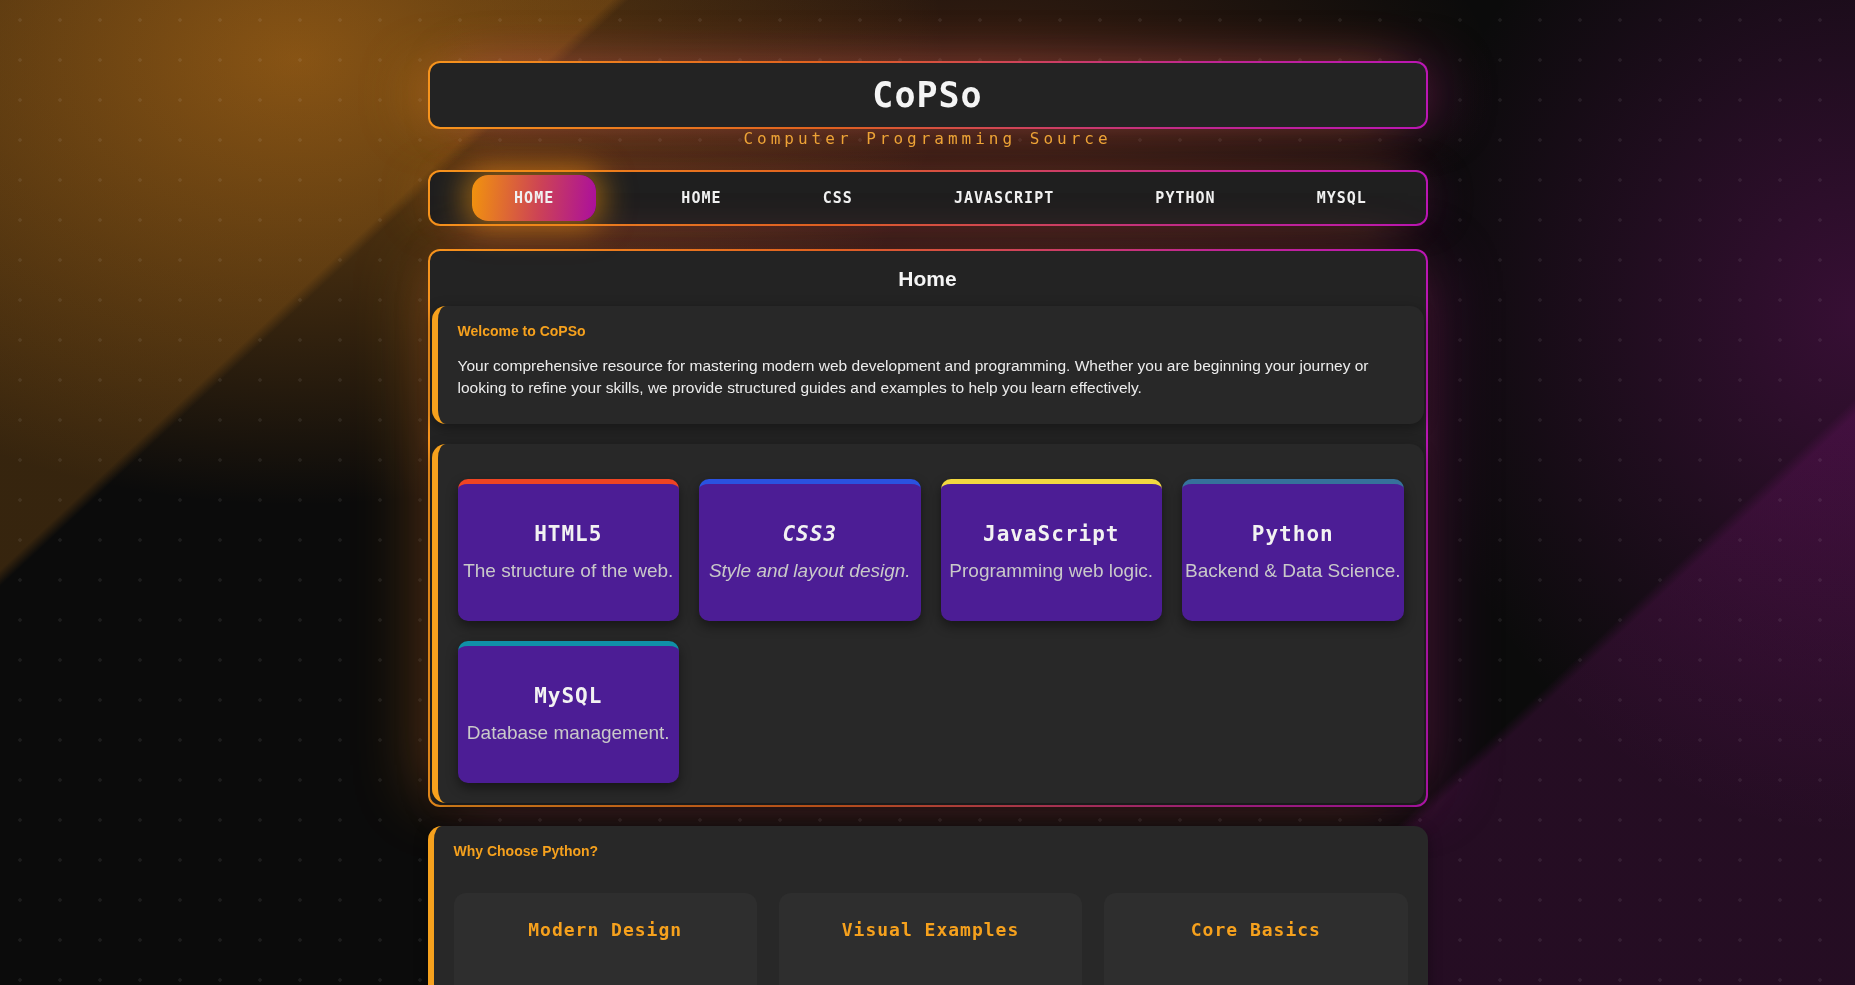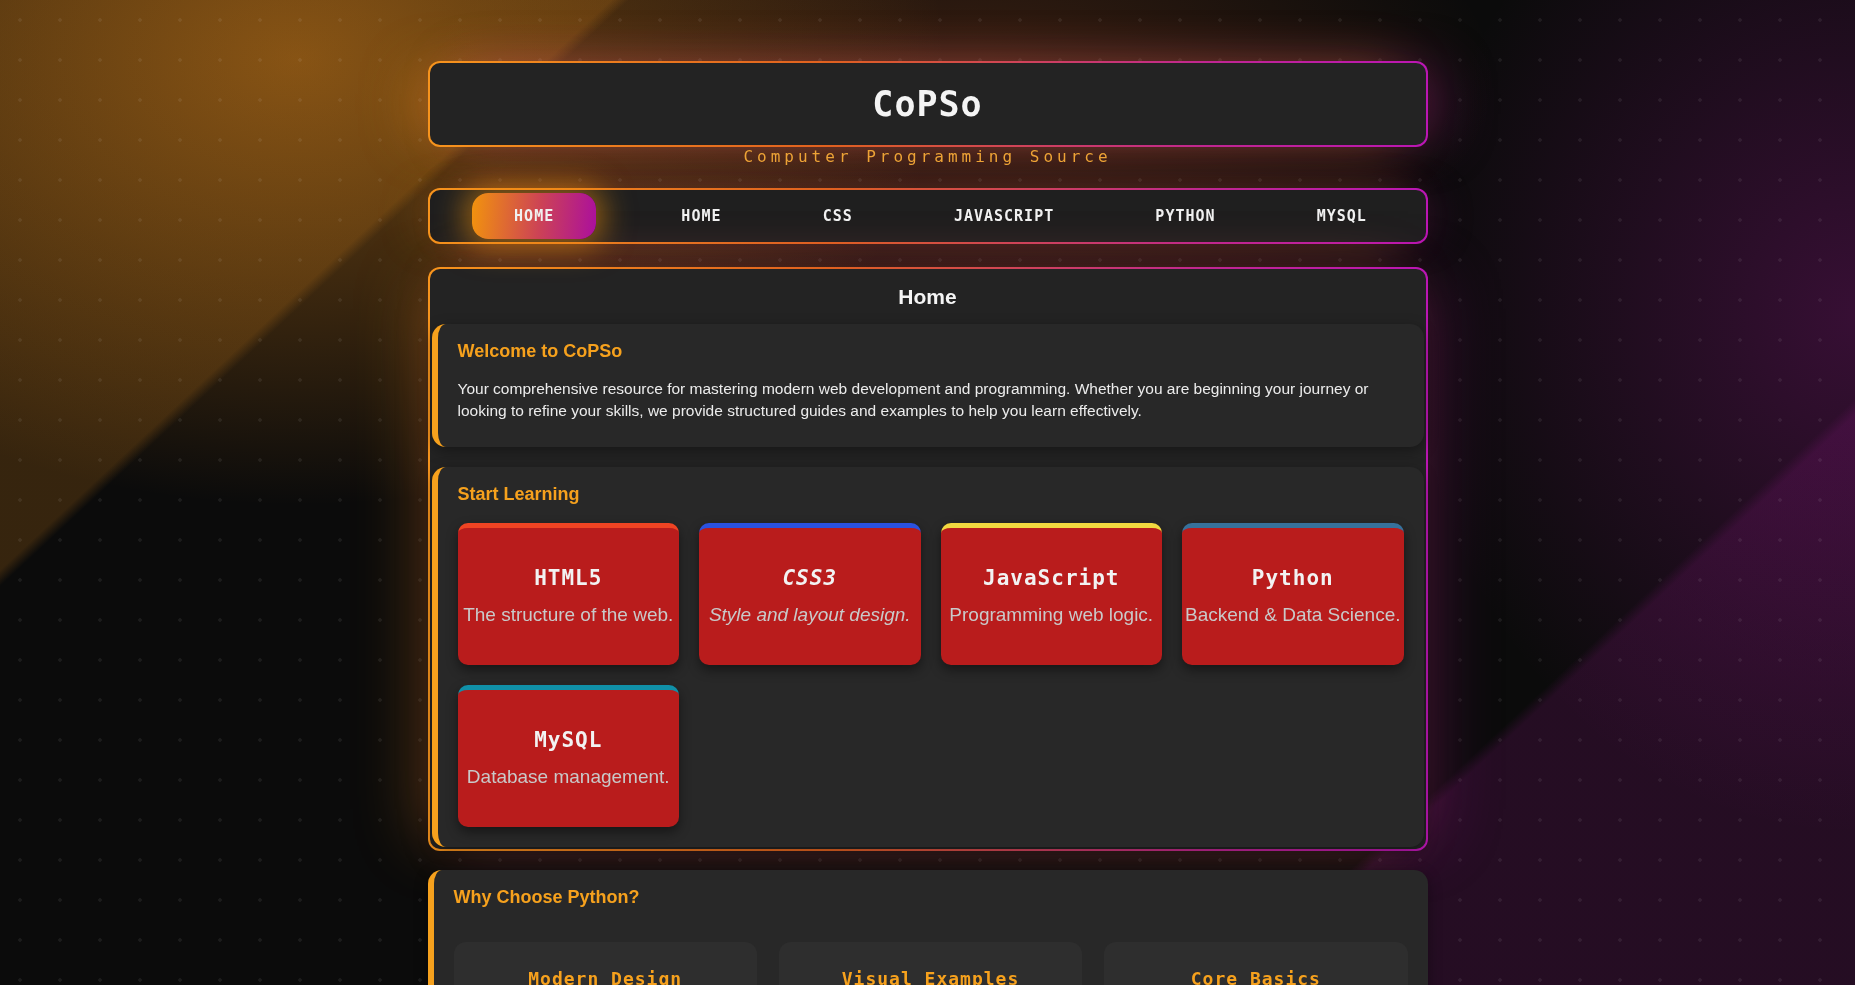--- a/index.html
+++ b/index.html
@@ -23,21 +23,21 @@
   .gborder {
     border: 2px solid transparent;
     border-radius: 12px;
     background:
       linear-gradient(var(--cardbg, #232323), var(--cardbg, #232323)) padding-box,
       linear-gradient(90deg, #f7941d 0%, #e0611f 40%, #c02692 78%, #bb16b4 100%) border-box;
   }
 
   .header-card {
     --cardbg: #232323;
-    height: 86px; display: flex; align-items: center; justify-content: center;
+    height: 68px; display: flex; align-items: center; justify-content: center;
     box-shadow: -22px 0 55px -10px rgba(247,148,29,0.40), 22px 0 55px -10px rgba(178,24,168,0.35);
   }
   .site-title {
     margin: 0; font-family: "DejaVu Sans Mono", monospace; font-weight: bold;
     font-size: 35px; color: #f4f4f4; letter-spacing: 1px;
   }
   .subtitle {
     text-align: center;
     font-family: "DejaVu Sans Mono", monospace; font-size: 16px;
     letter-spacing: 4px; color: #eda336;
@@ -64,27 +64,27 @@
     --cardbg: #232323;
     margin-top: 23px; padding: 12px 2px 2px;
     box-shadow: -22px 0 60px -12px rgba(247,148,29,0.28), 22px 0 60px -12px rgba(178,24,168,0.26);
   }
   .panel-title { margin: 4px 0 15px; text-align: center; font-size: 21px; font-weight: bold; color: #f5f5f5; }
 
   .section {
     background: #282828; border-left: 6px solid #f6a11d; border-radius: 14px;
     padding: 17px 20px 20px; box-shadow: 0 4px 14px rgba(0,0,0,0.35);
   }
-  .section h3 { margin: 0; font-size: 18px; font-weight: bold; color: #f6a11d; }
+  .section h3 { margin: 0; font-size: 14px; font-weight: bold; color: #f6a11d; }
   .welcome { margin-bottom: 20px; }
   .welcome p { margin: 16px 0 4px; font-size: 15.5px; line-height: 1.45; color: #ececec; max-width: 950px; }
 
   .grid4 { margin-top: 18px; display: grid; grid-template-columns: repeat(4, 1fr); gap: 20px; }
   .course-card {
-    background: #b91c1c; border-top: 5px solid #fdba74; border-radius: 10px; height: 142px;
+    background: #4c1d95; border-top: 5px solid #fdba74; border-radius: 10px; height: 142px;
     display: flex; flex-direction: column; align-items: center; justify-content: center; gap: 14px;
     box-shadow: 0 5px 12px rgba(0,0,0,0.45); cursor: pointer;
   }
   .course-title { font-family: "DejaVu Sans Mono", monospace; font-weight: bold; font-size: 21px; color: #f2f2f2; letter-spacing: 1px; }
   .course-desc { font-size: 19px; color: #c9c9c9; }
 
   .why { margin-top: 19px; }
   .grid3 { margin-top: 34px; display: grid; grid-template-columns: repeat(3, 1fr); gap: 22px; }
   .why-card { background: #2e2e2e; border-radius: 12px; height: 170px; text-align: center; padding-top: 26px; }
   .why-title { font-family: "DejaVu Sans Mono", monospace; font-weight: bold; font-size: 18px; color: #f6a11d; letter-spacing: 1px; }
@@ -111,21 +111,20 @@
 
   <main class="gborder main-card">
     <h2 class="panel-title">Home</h2>
 
     <section class="section welcome">
       <h3>Welcome to CoPSo</h3>
       <p>Your comprehensive resource for mastering modern web development and programming. Whether you are beginning your journey or looking to refine your skills, we provide structured guides and examples to help you learn effectively.</p>
     </section>
 
     <section class="section learning">
-      <h3>Start Learning</h3>
       <div class="grid4">
         <div class="course-card" style="border-top-color: rgb(239, 68, 35);">
           <div class="course-title">HTML5</div>
           <div class="course-desc">The structure of the web.</div>
         </div>
         <div class="course-card" style="border-top-color: rgb(42, 82, 224); font-style: italic;">
           <div class="course-title">CSS3</div>
           <div class="course-desc">Style and layout design.</div>
         </div>
         <div class="course-card" style="border-top-color: rgb(242, 216, 64);">

